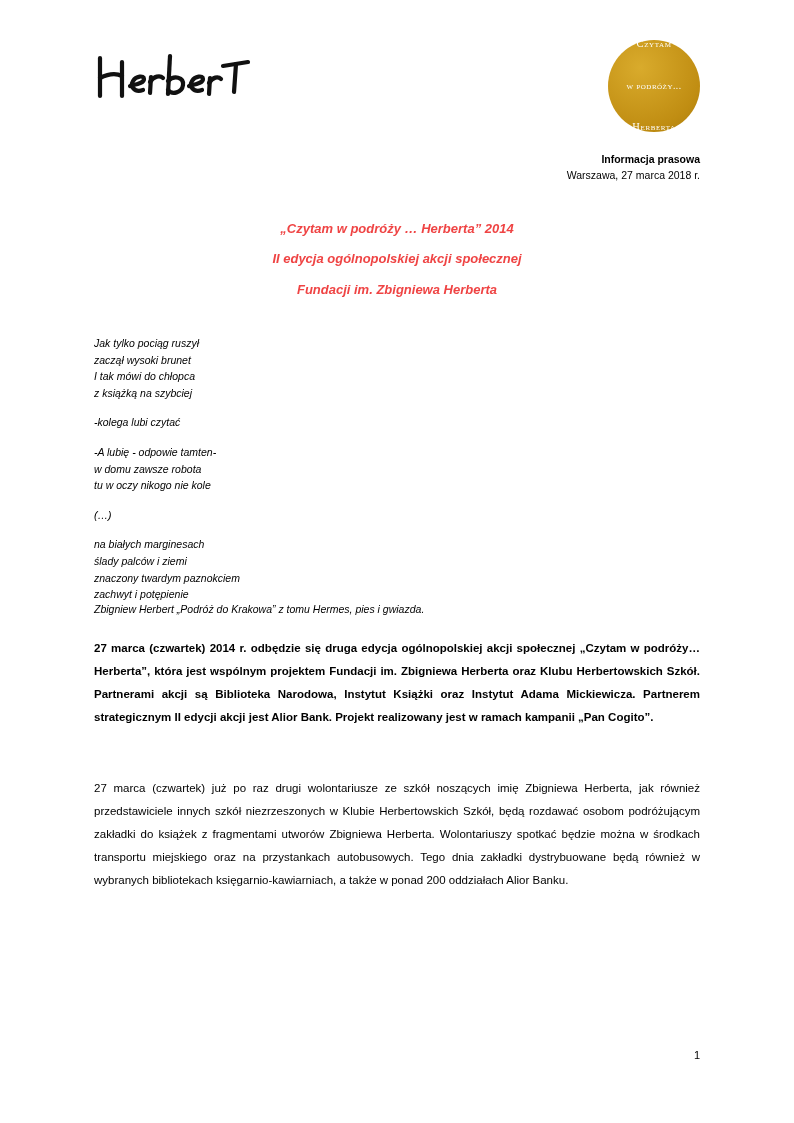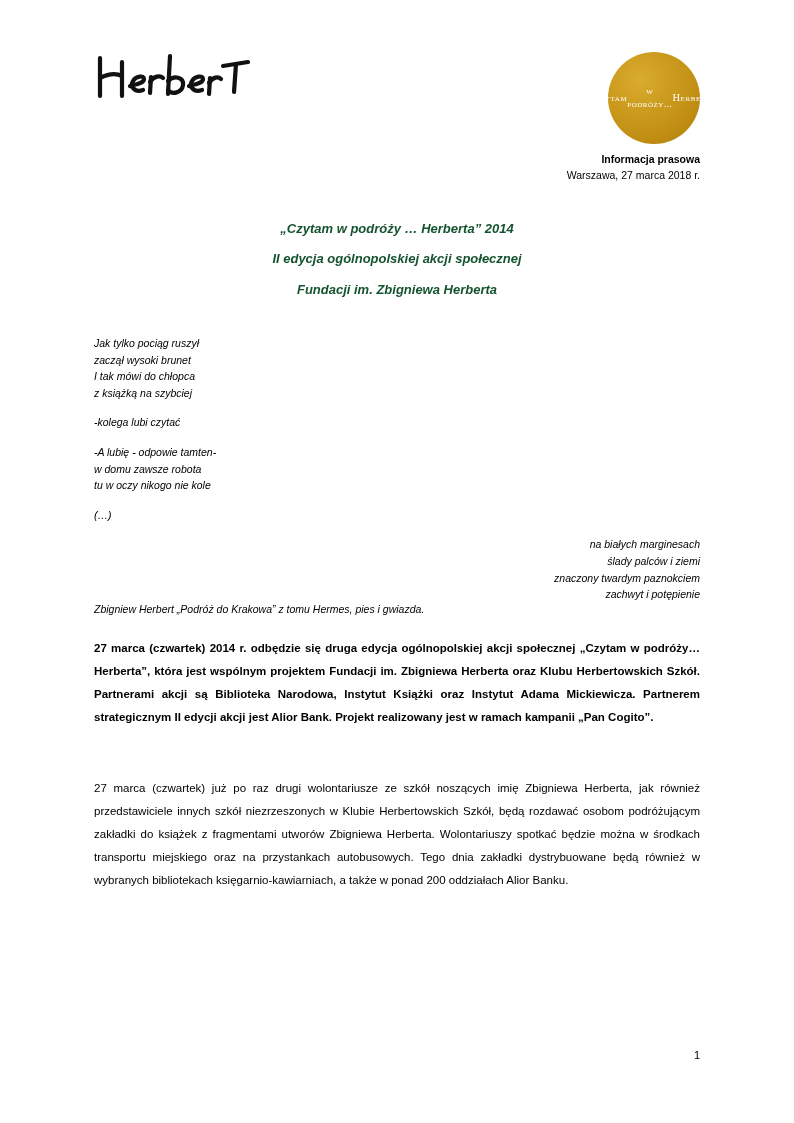--- a/index.html
+++ b/index.html
@@ -33,69 +33,70 @@
     left: 0px;
     top: 48px;
     width: 160px;
     height: 62px;
   }
   .logo-herbert svg { display: block; }
 
   .seal {
     position: absolute;
     right: 0px;
-    top: 52px;
+    top: 40px;
     width: 92px;
     height: 92px;
     border-radius: 50%;
     background: #c8991f;
     background: radial-gradient(circle at 35% 30%, #d9ab2c 0%, #c08d12 70%, #a97c0c 100%);
     color: #ffffff;
     display: flex;
-    flex-direction: row;
+    flex-direction: column;
     align-items: center;
     justify-content: center;
     text-align: center;
     line-height: 1.35;
     font-family: "Liberation Serif", serif;
+    gap: 28px;
   }
   .seal .l1 { font-size: 10.5px; letter-spacing: .6px; font-variant: small-caps; }
   .seal .l2 { font-size: 9.5px; letter-spacing: .5px; font-variant: small-caps; }
   .seal .l3 { font-size: 10.5px; letter-spacing: .6px; font-variant: small-caps; }
 
   
   .meta {
     text-align: right;
     font-size: 10.5px;
     line-height: 1.55;
     margin-top: 36px;
     color: #000;
   }
   .meta .strong { font-weight: bold; }
 
   
   .title-block {
     text-align: center;
-    color: #14532d;
+    color: #ef4444;
     font-weight: bold;
     font-style: italic;
     font-size: 13px;
     line-height: 2.35;
     margin-top: 30px;
   }
 
   
   .poem {
     font-style: italic;
     font-size: 10.5px;
     line-height: 1.58;
     margin-top: 30px;
   }
   .poem .stanza { margin-bottom: 13px; }
-  .poem .stanza:last-child { margin-bottom: 0; text-align: right; }
+  .poem .stanza:last-child { margin-bottom: 0; }
   .attrib {
     font-style: italic;
     font-size: 10.5px;
   }
 
   
   .para {
     font-size: 11.5px;
     line-height: 2.0;
     text-align: justify;

